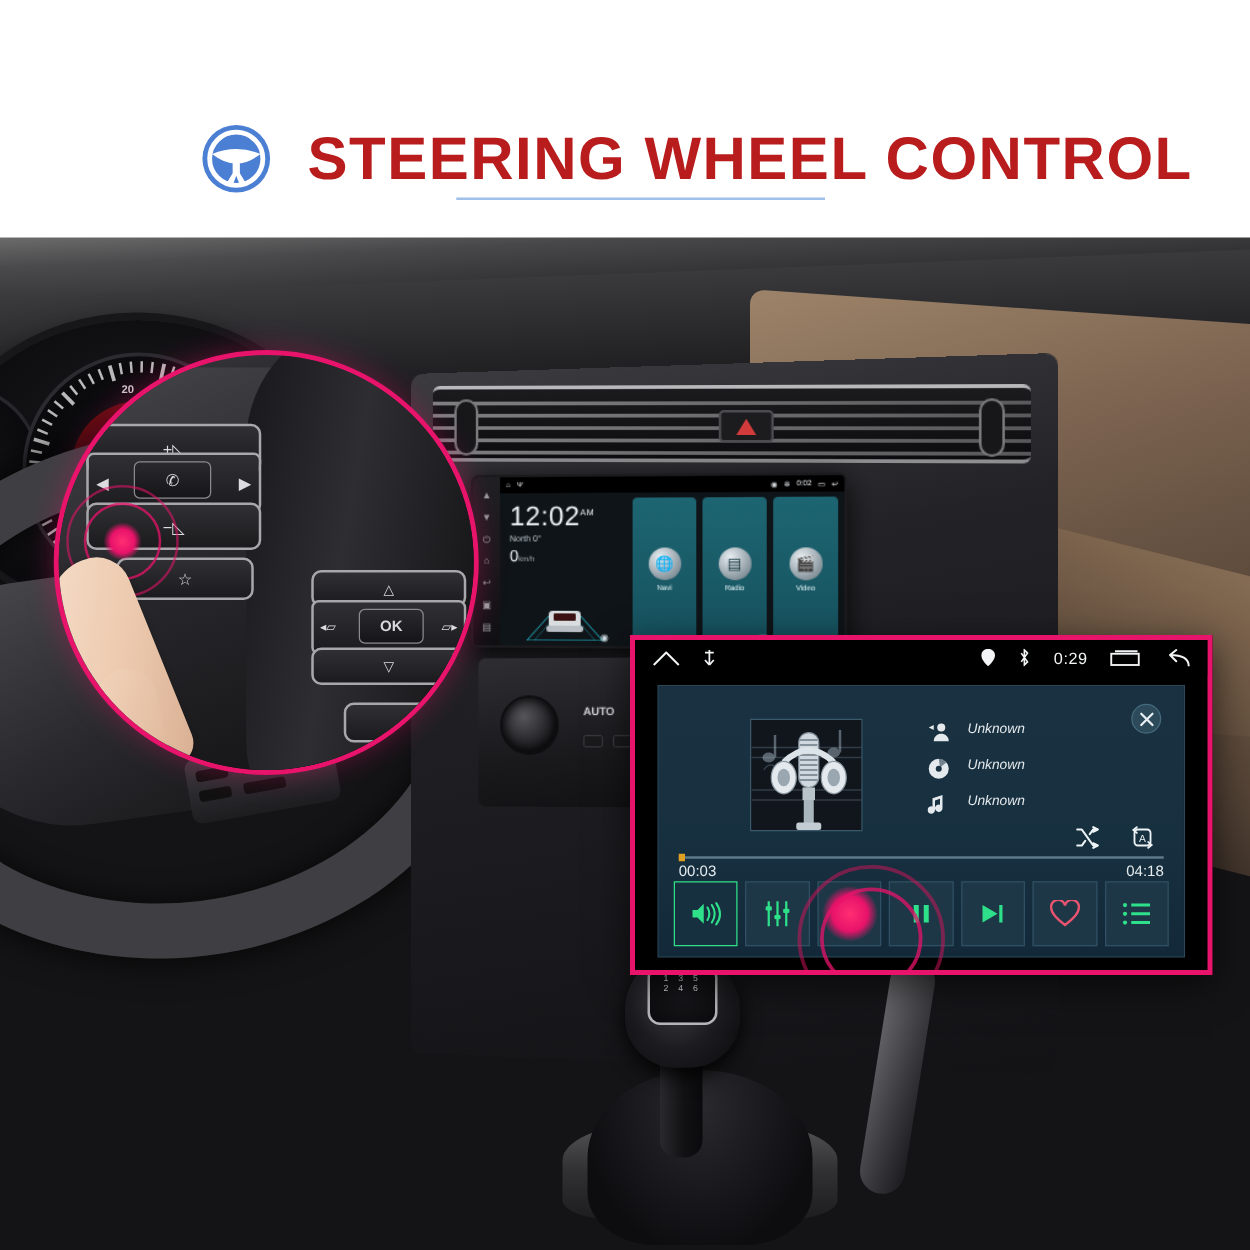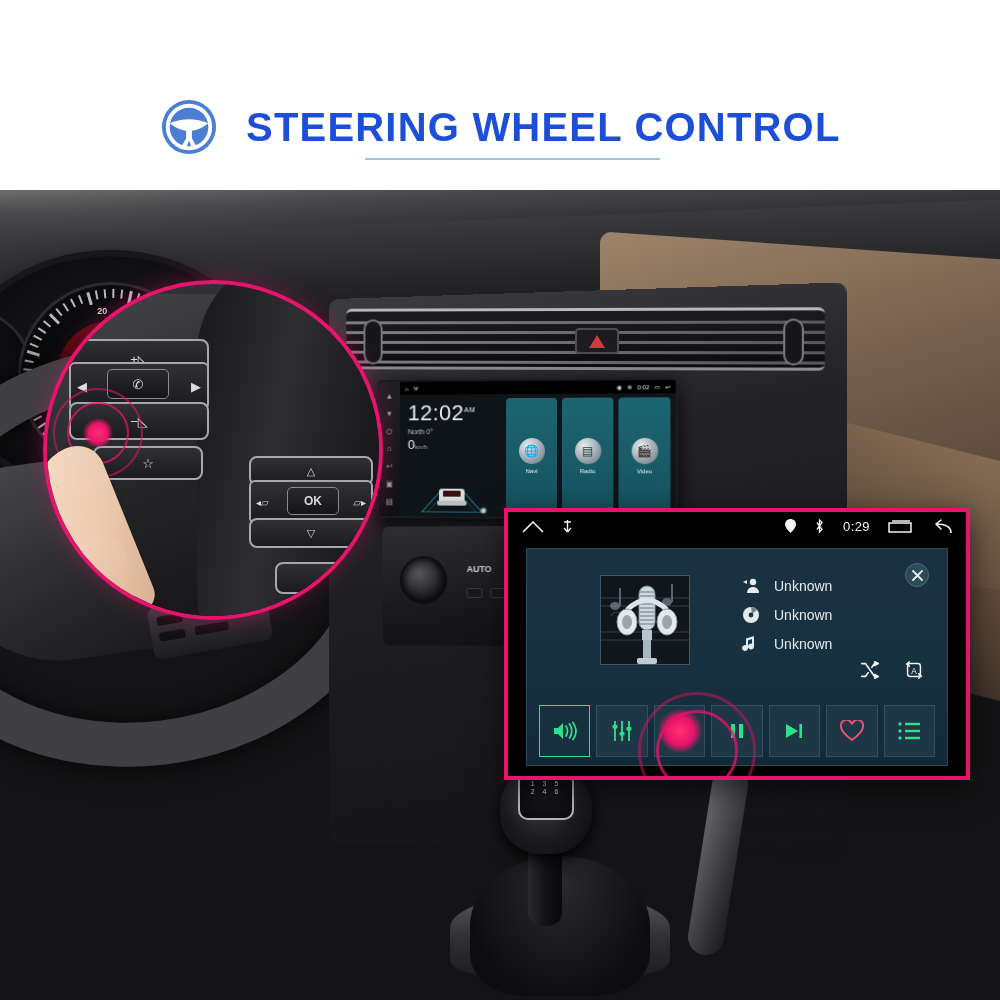--- a/index.html
+++ b/index.html
@@ -15,22 +15,22 @@
   .header {
     position: absolute; left: 0; top: 0; width: 1000px; height: 190px;
     background: #ffffff; z-index: 40;
   }
   .header-inner {
     position: absolute; left: 160px; top: 98px;
     display: flex; align-items: center; gap: 28px;
   }
   .wheel-logo { width: 58px; height: 58px; flex: 0 0 auto; }
   .header-title {
-    font-size: 40px; font-weight: bold; letter-spacing: 1.2px;
-    color: #1d4ed8; white-space: nowrap;
+    font-size: 48px; font-weight: bold; letter-spacing: 1.2px;
+    color: #b91c1c; white-space: nowrap;
   }
   .title-underline {
     position: absolute; left: 365px; top: 158px;
     width: 295px; height: 2px; background: #9fc0e8;
   }
 
   
   .photo {
     position: absolute; left: 0; top: 186px; width: 1000px; height: 814px;
     overflow: hidden;
@@ -336,22 +336,22 @@
     border: 1px solid #3a5a6c;
     background: linear-gradient(160deg, #202a33 0%, #0e151b 55%, #1b2630 100%);
     position: relative; overflow: hidden;
   }
   .pl-meta { flex: 1; padding-left: 42px; padding-top: 16px; position: relative; }
   .track-title {
     font-size: 15px; color: #2fe08a; text-align: center;
     margin-bottom: 14px; letter-spacing: .2px; padding-right: 34px;
   }
   .meta-row {
-    display: flex; align-items: center; gap: 14px; margin-bottom: 11px;
-    color: #e3e9ec; font-size: 14px; padding-left: 10px;
+    display: flex; gap: 14px; margin-bottom: 11px;
+    color: #e3e9ec; font-size: 11px; padding-left: 10px; font-style: italic;
   }
   .meta-ico { width: 18px; height: 18px; flex: 0 0 18px; display:flex; align-items:center; justify-content:center; }
   .close-btn {
     position: absolute; right: 6px; top: 2px; width: 24px; height: 24px;
     border-radius: 50%; background: #2d4a5b; border: 1px solid #46footer;
     border: 1px solid #456a7d;
     display: flex; align-items: center; justify-content: center;
     color: #e7edf0; font-size: 14px;
   }
   .mode-btns {
@@ -712,20 +712,29 @@
             </svg>
             <svg class="mode-ico" viewBox="0 0 24 24">
               <rect x="5" y="5" width="14" height="14" rx="3" fill="none" stroke="#eef3f6" stroke-width="1.6"></rect>
               <text x="12" y="16" font-size="9" text-anchor="middle" fill="#eef3f6" font-family="Liberation Sans, sans-serif">A</text>
               <path d="M7 3 l-3 2.5 3 2.5 M17 21 l3 -2.5 -3 -2.5" fill="none" stroke="#eef3f6" stroke-width="1.6" stroke-linecap="round"></path>
             </svg>
           </div>
         </div>
       </div>
 
+      <div class="pl-progress">
+        <div class="prog-track">
+          <div class="prog-fill" id="prog-fill" style="width: 1.2%;"></div>
+        </div>
+        <div class="prog-times">
+          <span>00:03</span>
+          <span>04:18</span>
+        </div>
+      </div>
 
       <div class="pl-controls" id="pl-controls">
           <div class="ctl active">
             <span>
               <svg width="26" height="22" viewBox="0 0 26 22">
                 <path d="M2 8 h4 l5 -5 v16 l-5 -5 H2 z" fill="#2fe08a"></path>
                 <path d="M14 6 q3 5 0 10 M17.5 4 q4.5 7 0 14 M21 2.5 q6 9 0 17" fill="none" stroke="#2fe08a" stroke-width="1.7" stroke-linecap="round"></path>
               </svg>
             </span>
           </div>

